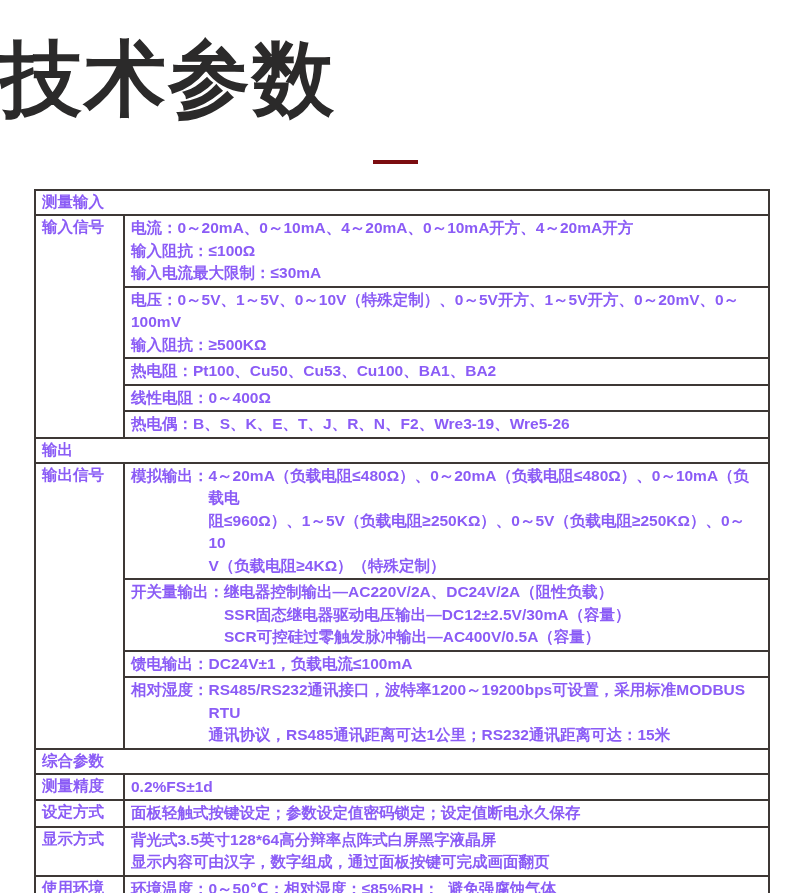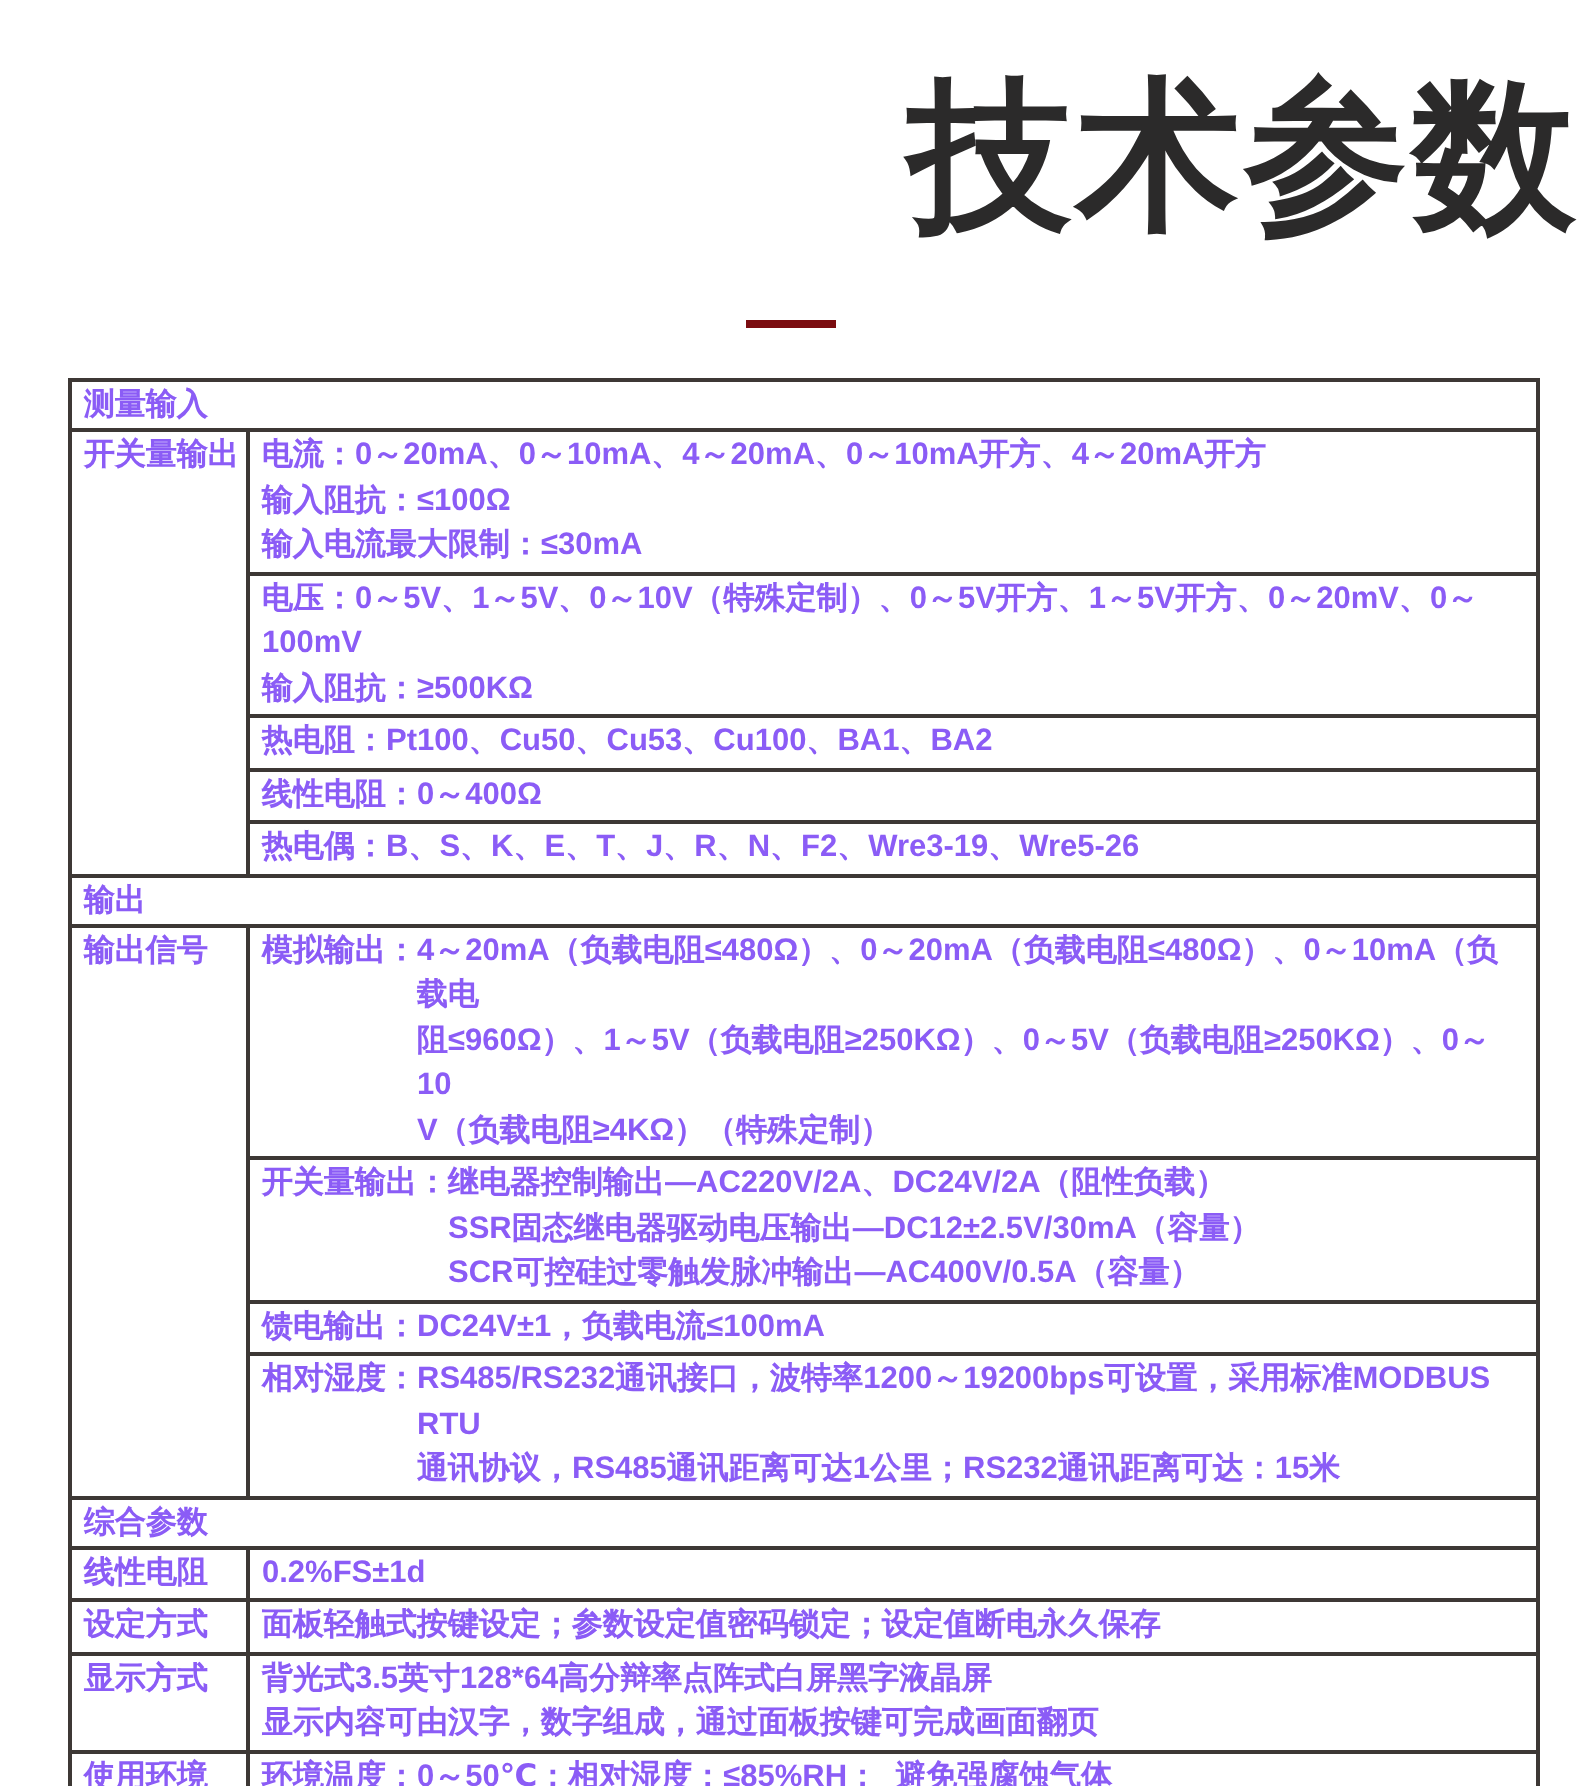--- a/index.html
+++ b/index.html
@@ -5,21 +5,21 @@
   * { margin: 0; padding: 0; box-sizing: border-box; }
   html, body {
     width: 790px;
     background: #ffffff;
     font-family: "Liberation Sans", "DejaVu Sans", sans-serif;
   }
   body { height: 893px; overflow: hidden; }
 
   .page-title {
     margin-top: 36px;
-    text-align: right;
+    text-align: left;
     font-size: 82px;
     line-height: 1.05;
     font-weight: 900;
     color: #2b2a2a;
     letter-spacing: 2px;
   }
 
   .title-divider {
     width: 45px;
     height: 4px;
@@ -77,21 +77,21 @@
         <col class="label-col">
         <col>
       </colgroup>
 
   <tbody>
         <tr>
     <td class="section" colspan="2">测量输入</td>
   </tr>
 
   <tr>
-    <td class="lbl" rowspan="5">开关量输出</td>
+    <td class="lbl" rowspan="5">输入信号</td>
     <td class="val">
       <div class="ln">电流：0～20mA、0～10mA、4～20mA、0～10mA开方、4～20mA开方</div>
       <div class="ln">输入阻抗：≤100Ω</div>
       <div class="ln">输入电流最大限制：≤30mA</div>
     </td>
   </tr>
   <tr>
     <td class="val">
       <div class="ln">电压：0～5V、1～5V、0～10V（特殊定制）、0～5V开方、1～5V开方、0～20mV、0～100mV</div>
       <div class="ln">输入阻抗：≥500KΩ</div>
@@ -162,21 +162,21 @@
         </div>
       </div>
     </td>
   </tr>
 
   <tr>
     <td class="section" colspan="2">综合参数</td>
   </tr>
 
   <tr>
-    <td class="lbl">线性电阻</td>
+    <td class="lbl">测量精度</td>
     <td class="val">
       <div class="ln">0.2%FS±1d</div>
     </td>
   </tr>
   <tr>
     <td class="lbl">设定方式</td>
     <td class="val">
       <div class="ln">面板轻触式按键设定；参数设定值密码锁定；设定值断电永久保存</div>
     </td>
   </tr>

